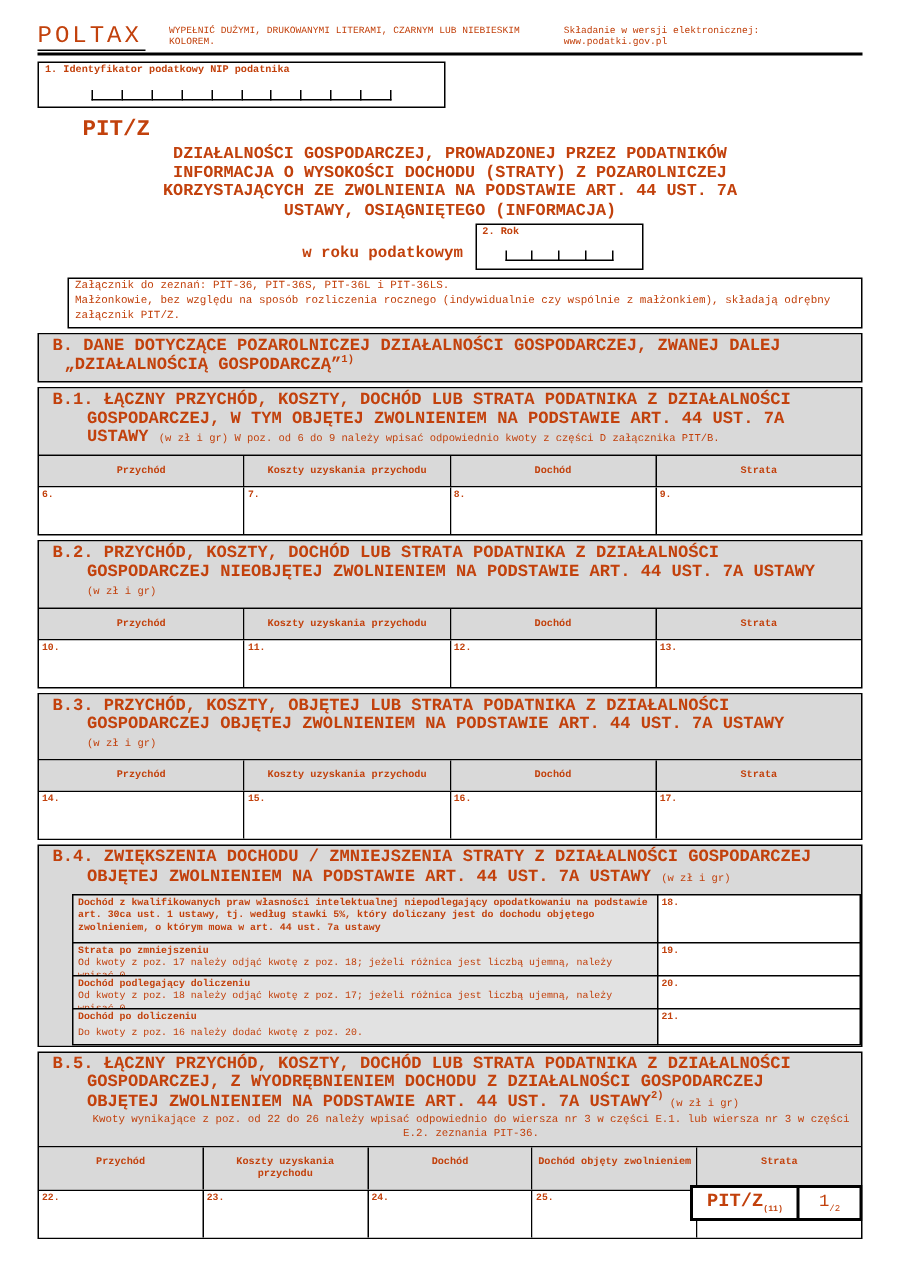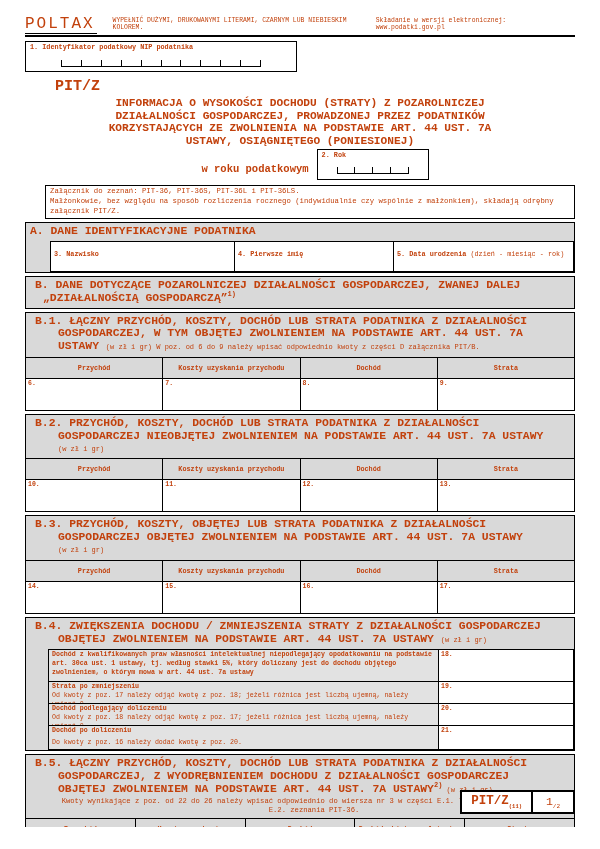--- a/index.html
+++ b/index.html
@@ -93,58 +93,44 @@
           <i></i>
           <i></i>
           <i></i>
           <i></i>
           <i></i>
       </div>
     </div>
 
     <div class="form-code">PIT/Z</div>
     <div class="main-title">
+      <div>DZIAŁALNOŚCI GOSPODARCZEJ, PROWADZONEJ PRZEZ PODATNIKÓW</div>
       <div>INFORMACJA O WYSOKOŚCI DOCHODU (STRATY) Z POZAROLNICZEJ</div>
-      <div>DZIAŁALNOŚCI GOSPODARCZEJ, PROWADZONEJ PRZEZ PODATNIKÓW</div>
       <div>KORZYSTAJĄCYCH ZE ZWOLNIENIA NA PODSTAWIE ART. 44 UST. 7A</div>
-      <div>USTAWY, OSIĄGNIĘTEGO (PONIESIONEJ)</div>
+      <div>USTAWY, OSIĄGNIĘTEGO (INFORMACJA)</div>
     </div>
 
     <div class="year-row">
       <span class="year-label">w roku podatkowym</span>
       <div class="year-box">
         <div class="box-label">2. Rok</div>
         <div class="comb">
           <i></i>
             <i></i>
             <i></i>
             <i></i>
         </div>
       </div>
     </div>
 
     <div class="attach-box">
       <div>Załącznik do zeznań: PIT-36, PIT-36S, PIT-36L i PIT-36LS.</div>
       <div>Małżonkowie, bez względu na sposób rozliczenia rocznego (indywidualnie czy wspólnie z małżonkiem), składają odrębny załącznik PIT/Z.</div>
     </div>
 
-    <div class="section">
-      <div class="band">A. DANE IDENTYFIKACYJNE PODATNIKA</div>
-      <div style="background:#d9d9d9; padding-left:24px; display:flex;">
-        <div style="flex:0 0 185px; background:#fff; border:1px solid #000; height:31px; padding:1px 3px;">
-          <span class="box-label">3. Nazwisko</span>
-        </div>
-        <div style="flex:0 0 160px; margin-left:-1px; background:#fff; border:1px solid #000; height:31px; padding:1px 3px;">
-          <span class="box-label">4. Pierwsze imię</span>
-        </div>
-        <div style="flex:1; margin-left:-1px; background:#fff; border:1px solid #000; height:31px; padding:1px 3px;">
-          <span class="box-label"><b>5. Data urodzenia</b><span class="hint"> (dzień - miesiąc - rok)</span></span>
-        </div>
-      </div>
-    </div>
 
     <div class="section">
       <div class="band">
         <div class="ln">B. DANE DOTYCZĄCE POZAROLNICZEJ DZIAŁALNOŚCI GOSPODARCZEJ, ZWANEJ DALEJ</div>
         <div class="ind-sm"><span>„DZIAŁALNOŚCIĄ GOSPODARCZĄ”</span><sup>1)</sup></div>
       </div>
     </div>
 
     <div class="section">
       <div class="band">

